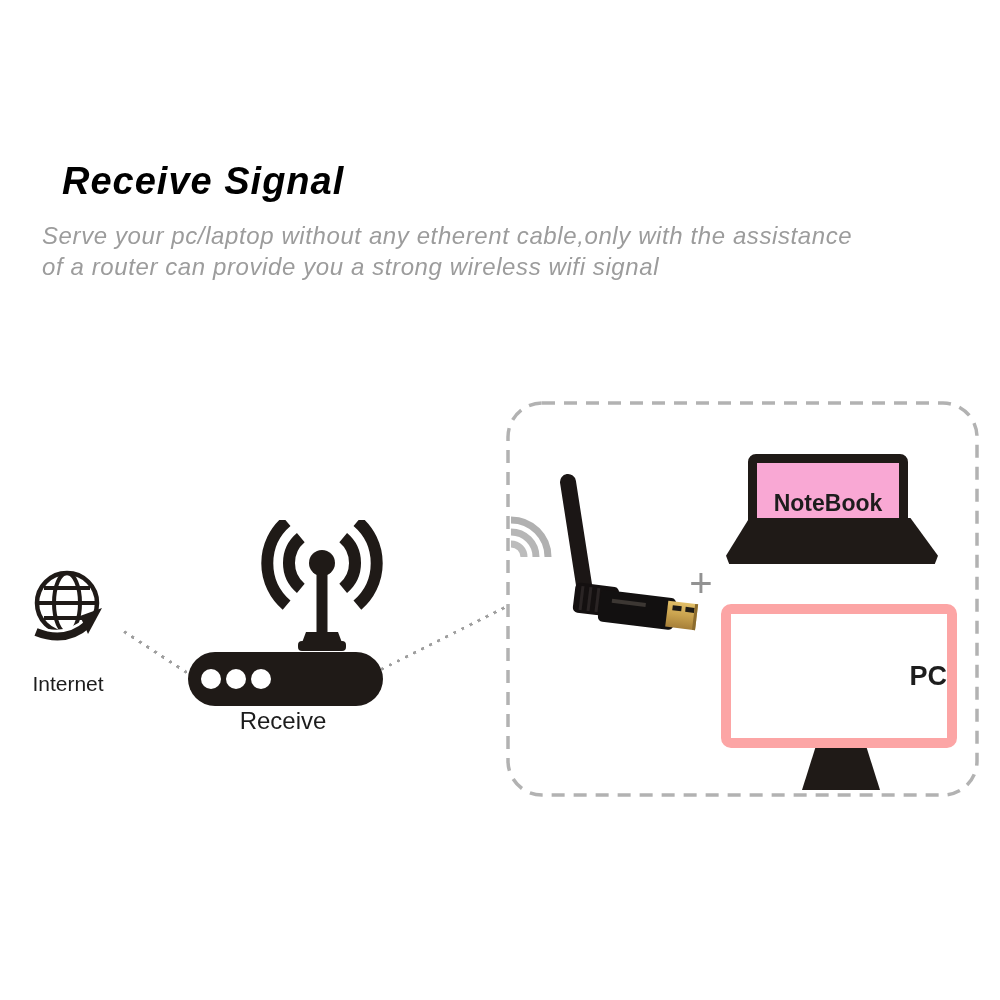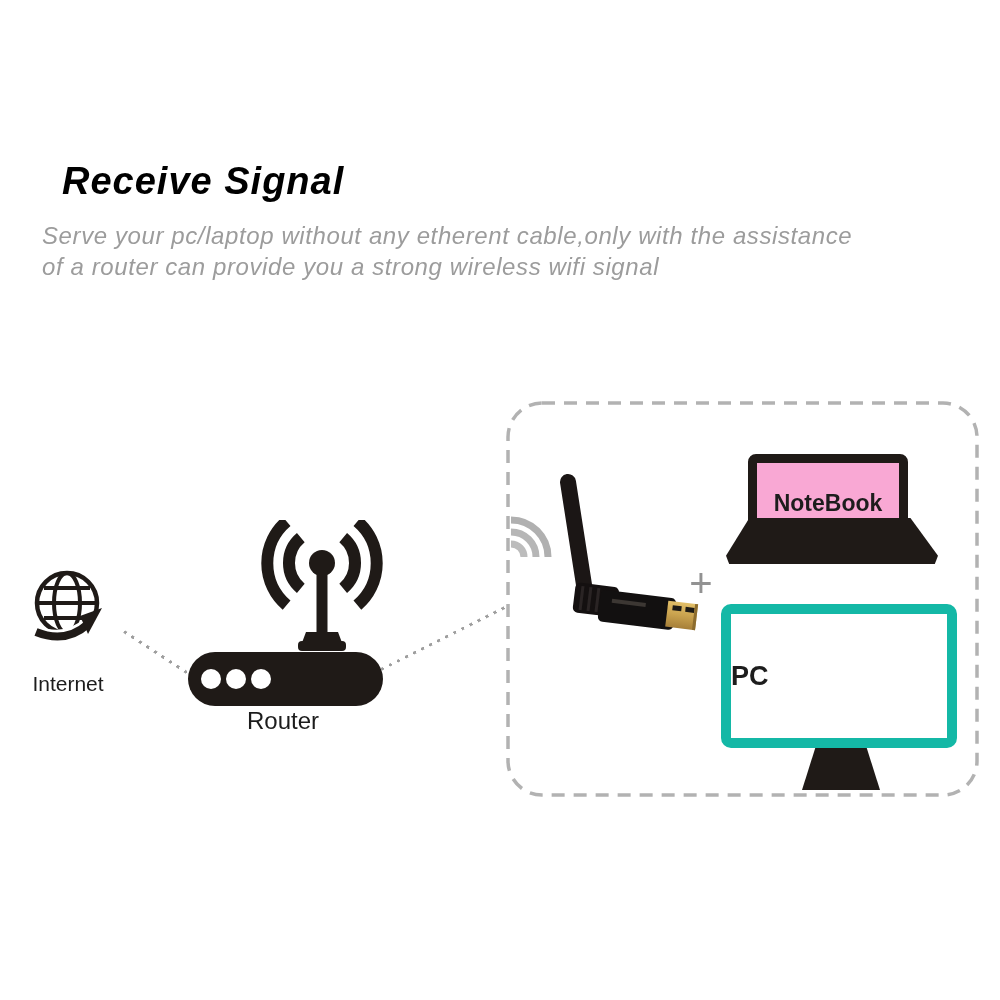--- a/index.html
+++ b/index.html
@@ -47,22 +47,22 @@
     display:flex;align-items:center;justify-content:center;margin-top:34px;
   }
   .nb-screen .lbl{font-size:23px;font-weight:600;color:#1d1d1d;}
   .nb-deck{
     position:absolute;left:726px;top:518px;width:212px;height:46px;background:#1f1a17;
     clip-path:polygon(11% 0,87% 0,100% 82%,98.5% 100%,1.5% 100%,0 82%);
   }
   
   .pc-screen{
     position:absolute;left:721px;top:604px;width:216px;height:124px;
-    border:10px solid #14b8a6;border-radius:10px;background:#ffffff;
-    display:flex;align-items:center;justify-content:flex-start;
+    border:10px solid #fca5a5;border-radius:10px;background:#ffffff;
+    display:flex;align-items:center;justify-content:flex-end;
   }
   .pc-screen .lbl{font-size:27px;font-weight:600;color:#1d1d1d;}
   .pc-stand{
     position:absolute;left:802px;top:748px;width:78px;height:42px;background:#1f1a17;
     clip-path:polygon(17% 0,83% 0,100% 100%,0 100%);
   }
 </style>
 </head>
 <body>
 
@@ -104,21 +104,21 @@
       <rect x="115" y="121" width="48" height="10" rx="4" fill="#1f1a17"></rect>
     </g>
 
     <rect x="5" y="132" width="195" height="54" rx="27" fill="#1f1a17"></rect>
     <g>
       <circle cx="28" cy="159" r="10" fill="#ffffff"></circle>
       <circle cx="53" cy="159" r="10" fill="#ffffff"></circle>
       <circle cx="78" cy="159" r="10" fill="#ffffff"></circle>
     </g>
   </svg>
-  <div class="icon-label router-label">Router</div>
+  <div class="icon-label router-label">Receive</div>
 
   <div class="dotline dot2"></div>
 
   <svg class="abs" style="left:506px;top:401px;" width="473" height="396" viewBox="0 0 473 396">
     <rect x="2" y="2" width="469" height="392" rx="34" fill="none" stroke="#b2b2b2" stroke-width="3.5" stroke-dasharray="13 9"></rect>
   </svg>
 
   <svg class="abs" style="left:495px;top:505px;" width="62" height="62" viewBox="0 0 62 62">
     <path d="M 16 39 A 13 13 0 0 1 29 52" fill="none" stroke="#bcbcbc" stroke-width="7"></path>
     <path d="M 16 27 A 25 25 0 0 1 41 52" fill="none" stroke="#b6b6b6" stroke-width="7"></path>

